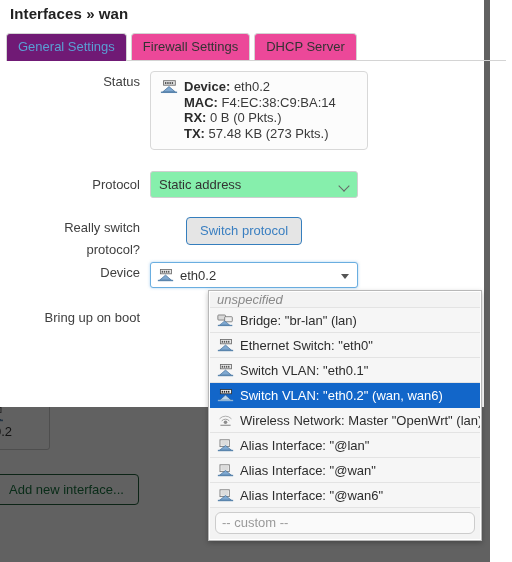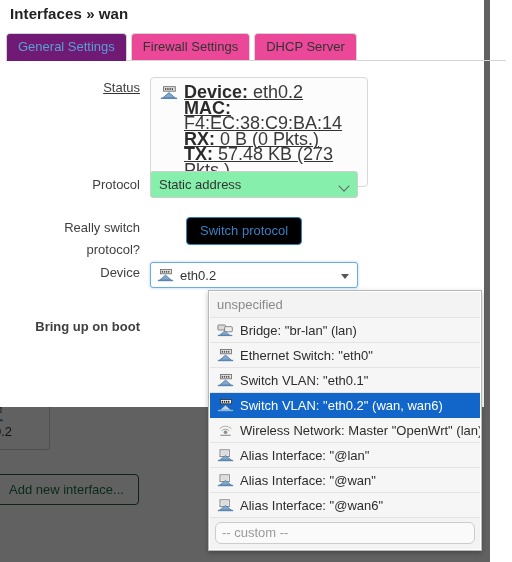--- a/index.html
+++ b/index.html
@@ -140,32 +140,32 @@
     width: 140px;
     text-align: right;
     padding-right: 10px;
     font-size: 13px;
     color: #404040;
     line-height: 22px;
     box-sizing: border-box;
   }
 
   
-  #row-status { left: 10px; top: 77px; text-decoration: underline; }
+  #row-status { left: 10px; top: 71px; }
   #status-box {
     width: 218px;
     border: 1px solid #d8d8d8;
     border-radius: 4px;
     background: #fcfcfc;
     padding: 7px 9px 8px 9px;
     box-sizing: border-box;
     display: flex;
     gap: 6px;
   }
-  #status-lines { line-height: 15.5px; font-size: 18px; }
+  #status-lines { line-height: 15.5px; font-size: 13px; }
   .status-line b { font-weight: bold; color: #2b2b2b; }
   .status-line span { color: #3a3a3a; }
 
   
   #row-protocol { left: 10px; top: 171px; align-items: center; }
   #protocol-select {
     width: 208px;
     height: 27px;
     box-sizing: border-box;
     border: 1px solid #cfcfcf;
@@ -185,21 +185,21 @@
     border-right: 1.6px solid #666666;
     border-bottom: 1.6px solid #666666;
     transform: rotate(45deg);
   }
 
   
   #row-switch { left: 10px; top: 217px; gap: 36px; }
   #switch-protocol-btn {
     border: 1px solid #357ebd;
     border-radius: 4px;
-    background: #000000;
+    background: #e5e5e5;
     color: #3a7fc1;
     font-size: 13px;
     padding: 6px 13px;
     line-height: 1.1;
   }
 
   
   #row-device { left: 10px; top: 262px; }
   #device-combo {
     width: 208px;
@@ -221,21 +221,21 @@
     position: absolute;
     right: 8px;
     top: 11px;
     width: 0; height: 0;
     border-left: 4px solid transparent;
     border-right: 4px solid transparent;
     border-top: 5px solid #555555;
   }
 
   
-  #row-boot { left: 10px; top: 316px; font-weight: bold; }
+  #row-boot { left: 10px; top: 307px; }
 
   
   #device-dropdown {
     position: absolute;
     left: 208px;
     top: 290px;
     width: 274px;
     box-sizing: border-box;
     background: #ffffff;
     border: 1px solid #b8b8b8;
@@ -251,23 +251,24 @@
     gap: 6px;
     padding: 0 7px;
     font-size: 13px;
     color: #2d2d2d;
     border-bottom: 1px solid #e3e3e3;
     background: #f6f6f6;
     white-space: nowrap;
     overflow: hidden;
   }
   .dd-item.placeholder {
+    font-style: italic;
     color: #8a8a8a;
     background: #f3f3f3;
-    height: 26px;
+    height: 16px;
   }
   .dd-item.selected {
     background: #1266c9;
     color: #ffffff;
     border-bottom-color: #1266c9;
   }
   .dd-custom {
     padding: 4px 5px 5px 5px;
     background: #f3f3f3;
   }

